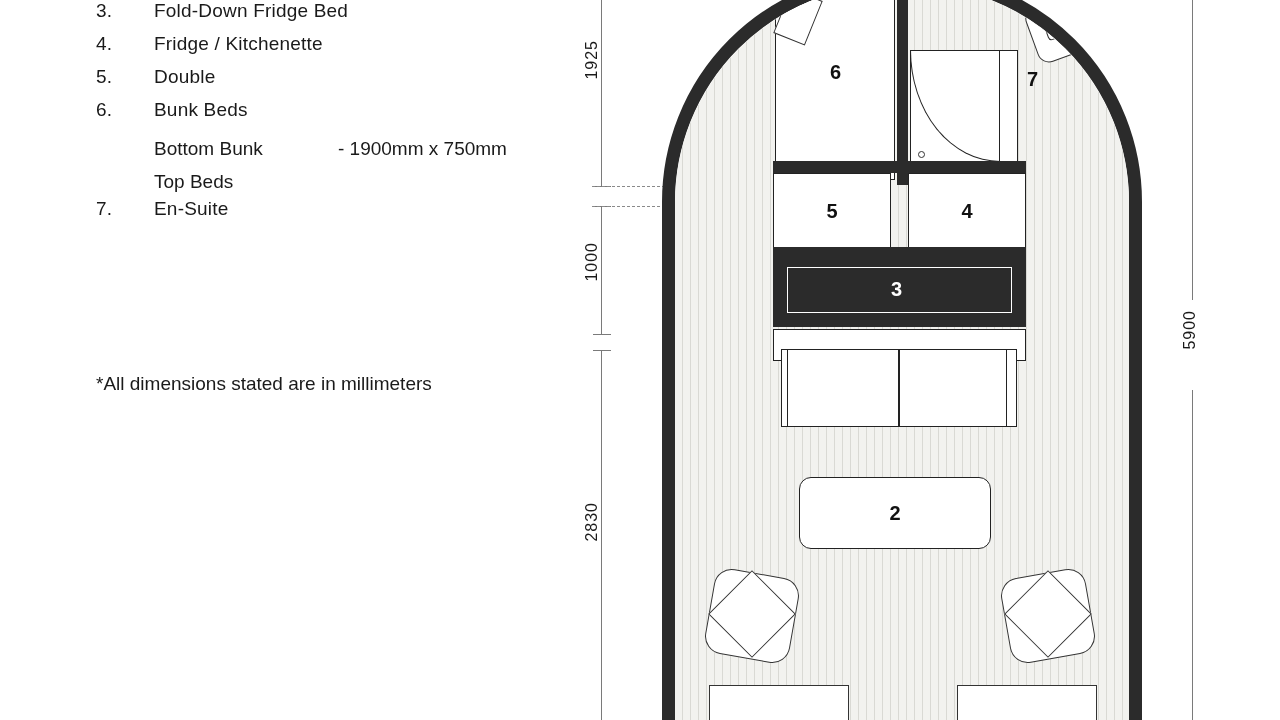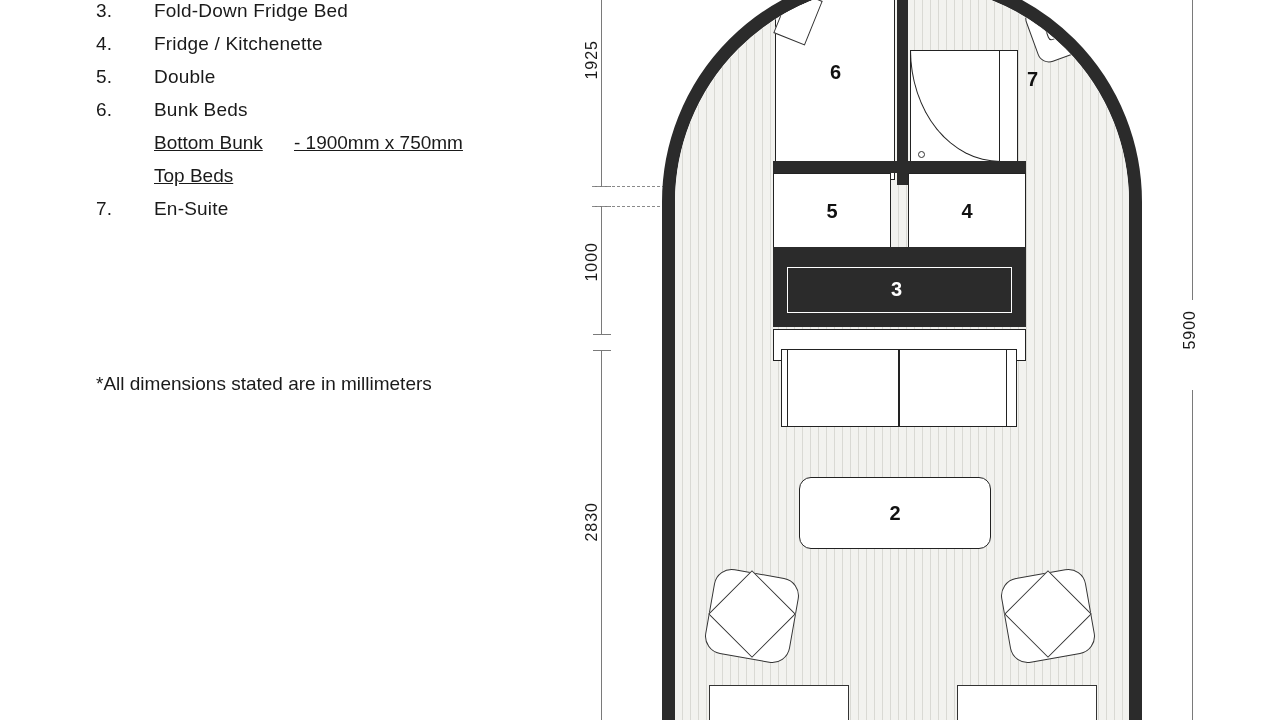--- a/index.html
+++ b/index.html
@@ -37,32 +37,32 @@
   .legend-num {
     width: 58px;
     flex: 0 0 58px;
     font-size: 19px;
   }
   .legend-label {
     font-size: 19px;
   }
   .legend-sub {
     display: flex;
-    align-items: flex-start;
+    align-items: center;
     height: 33px;
     padding-left: 58px;
     font-size: 19px;
-    text-decoration: underline;
   }
   .legend-sub .sub-name {
     width: 140px;
     flex: 0 0 140px;
   }
   .legend-sub .sub-dim {
     white-space: pre;
+    margin-left: 44px;
   }
   .footnote {
     position: absolute;
     left: 96px;
     top: 333px;
     font-size: 19px;
     margin-top: 40px;
   }
 
   

